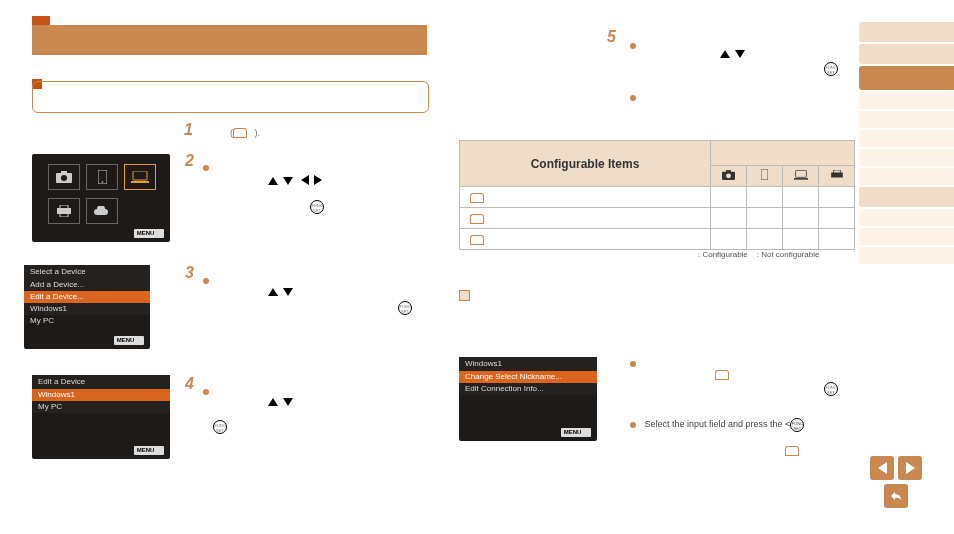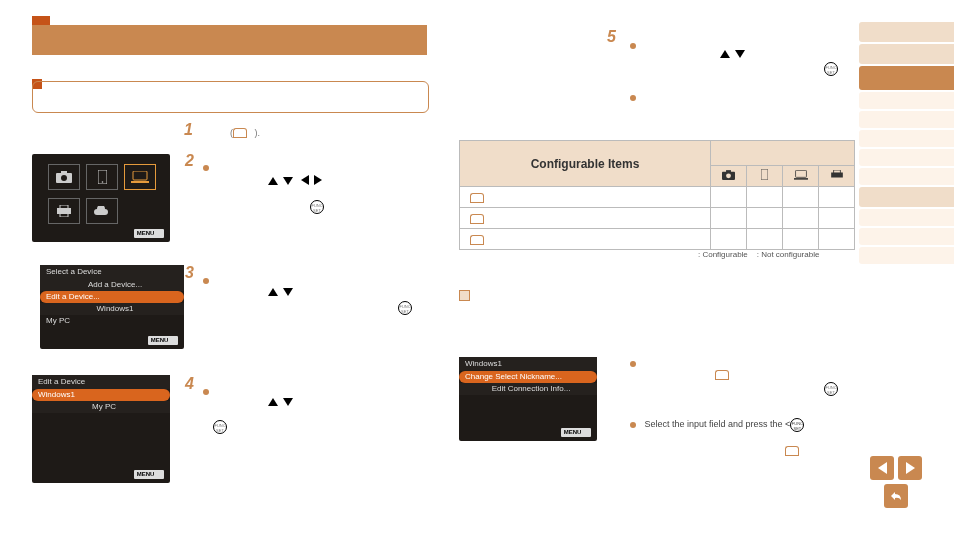--- a/index.html
+++ b/index.html
@@ -47,34 +47,34 @@
   
   .arr{display:inline-block; width:0; height:0; border-style:solid;}
   .au{border-width:0 5px 8px 5px; border-color:transparent transparent #000 transparent;}
   .ad{border-width:8px 5px 0 5px; border-color:#000 transparent transparent transparent;}
   .al{border-width:5px 8px 5px 0; border-color:transparent #000 transparent transparent;}
   .ar{border-width:5px 0 5px 8px; border-color:transparent transparent transparent #000;}
 
   
   .scr{position:absolute; background:var(--screen-bg); border-radius:2px; color:#ddd; font-size:8px;}
   .scrA{left:32px; top:154px; width:138px; height:88px;}
-  .scrB{left:40px; top:265px; width:144px; height:84px;}
-  .scrC{left:32px; top:375px; width:138px; height:108px;}
+  .scrB{left:24px; top:265px; width:126px; height:84px;}
+  .scrC{left:32px; top:375px; width:138px; height:84px;}
   .scrD{left:459px; top:357px; width:138px; height:84px;}
 
   .iconbox{width:30px; height:24px; border:1px solid #666; display:flex; align-items:center; justify-content:center; font-size:12px; color:#ccc;}
   .iconbox.sel{border-color:#e59a3c;}
   .menu-badge{position:absolute; right:6px; bottom:4px; width:30px; height:9px;
               background:#ddd; color:#000; font-size:6px; font-weight:bold; text-align:center;
               line-height:9px; border-radius:1px;}
   .menu-badge::after{content:"⮌"; color:#ddd; margin-left:2px;}
 
   .listrow{height:12px; line-height:12px; padding-left:6px;}
-  .listrow.sel{background:var(--brown-sel); color:#fff;border-radius:6px;}
-  .listrow.alt{background:var(--screen-lite);text-align:center;}
+  .listrow.sel{background:var(--brown-sel); color:#fff;}
+  .listrow.alt{background:var(--screen-lite);}
   .listhdr{height:14px; line-height:14px; padding-left:6px; background:var(--screen-lite);}
 
   
   .funcset{display:inline-block; width:14px; height:14px; border:1.2px solid #000; border-radius:50%;
            font-size:4px; line-height:5px; text-align:center; padding-top:2px; position:relative;
            box-sizing:border-box; vertical-align:middle;}
 
   
   .book{display:inline-block; width:14px; height:8px; position:relative;}
   .book::before,.book::after{content:""; position:absolute; top:0; width:7px; height:8px;

